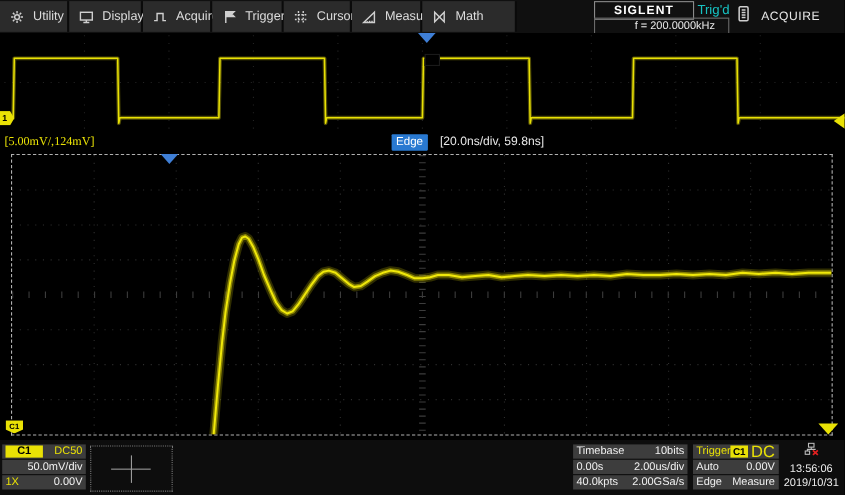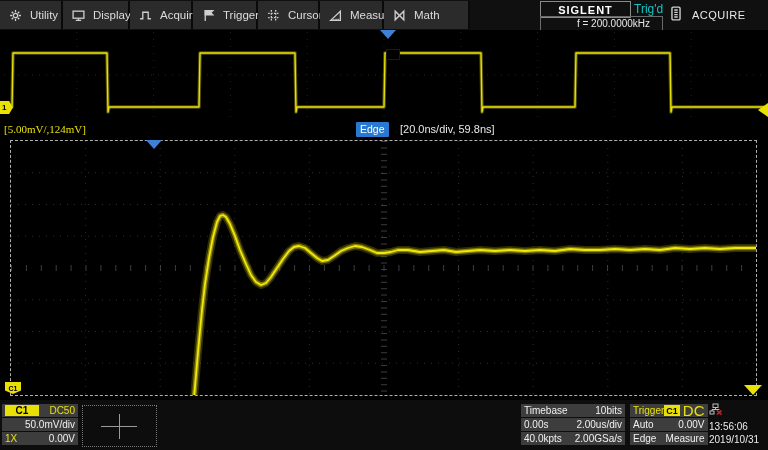--- a/index.html
+++ b/index.html
@@ -62,21 +62,21 @@
   #ch-badge{background:#e9e105;color:#000;font-weight:bold;font-size:10px;width:34px;height:11px;
     display:flex;align-items:center;justify-content:center;}
   .yellow{color:#e9e105;}
   #add-box{position:absolute;left:82px;top:5px;width:73px;height:40px;border:1px dotted #787878;cursor:default;}
   #add-box .plus-h{position:absolute;left:18px;top:20px;width:36px;height:1px;background:#9a9a9a;}
   #add-box .plus-v{position:absolute;left:36px;top:8px;width:1px;height:25px;background:#9a9a9a;}
   #timebase-panel{left:521px;width:104px;}
   #trigger-panel{left:630px;width:76px;}
   #trig-src-badge{background:#e9e105;color:#000;font-weight:bold;font-size:9px;padding:0 2px;height:11px;
     display:flex;align-items:center;margin-right:3px;}
-  #clock-block{position:absolute;left:709px;top:2px;width:57px;text-align:left;cursor:default;}
+  #clock-block{position:absolute;left:709px;top:2px;width:57px;text-align:center;cursor:default;}
   #lan-icon{display:inline-block;position:relative;width:14px;height:13px;}
   #clock-time,#clock-date{font-size:10px;color:#ececec;line-height:13px;}
 </style>
 </head>
 <body>
 
 <div id="screen">
 
   <div id="menubar">
     <div class="menu-item" style="width:63px">

